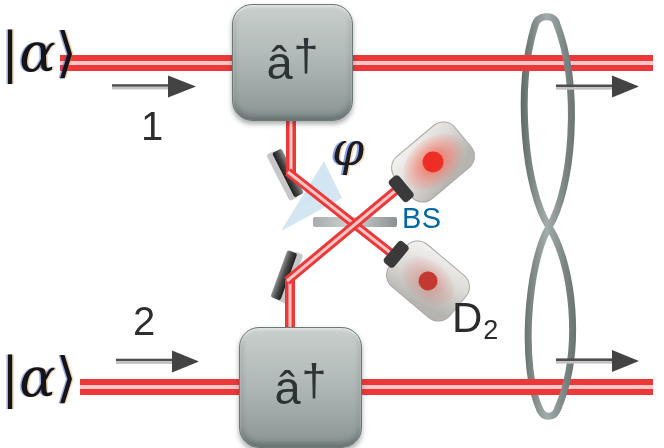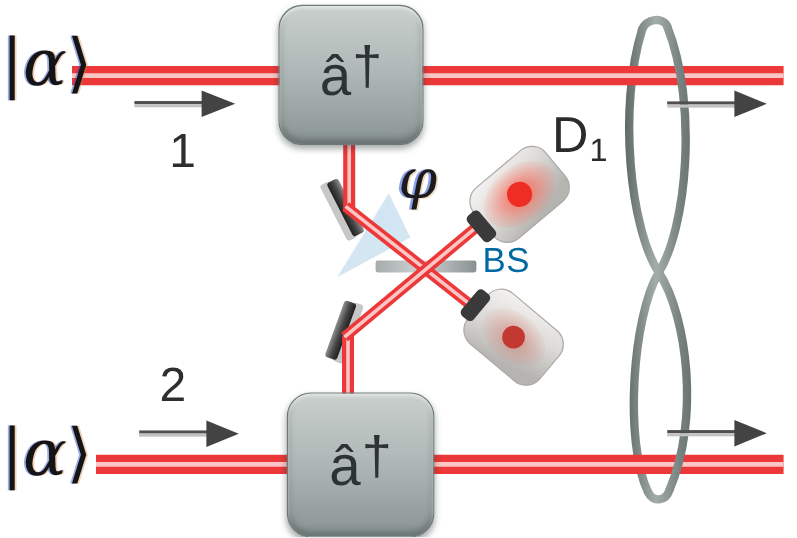--- a/index.html
+++ b/index.html
@@ -181,16 +181,16 @@
 
   <div class="lbl ket" style="left:1px;top:351px;"><span>|</span><span class="alpha">α</span><span class="rangle">⟩</span></div>
 
   <div class="lbl modenum" style="left:141px;top:106px;">1</div>
   <div class="lbl modenum" style="left:133px;top:301px;">2</div>
 
   <div class="lbl philbl" style="left:332px;top:126px;">φ</div>
 
   <div class="lbl bslbl" style="left:402px;top:204px;">BS</div>
 
-  <div class="lbl detlbl" style="left:460px;top:92px;"><span>D</span><span class="sub">1</span></div>
 
+  <div class="lbl detlbl" style="left:452px;top:297px;"><span>D</span><span class="sub">2</span></div>
 
 </div>
 
 </body></html>

